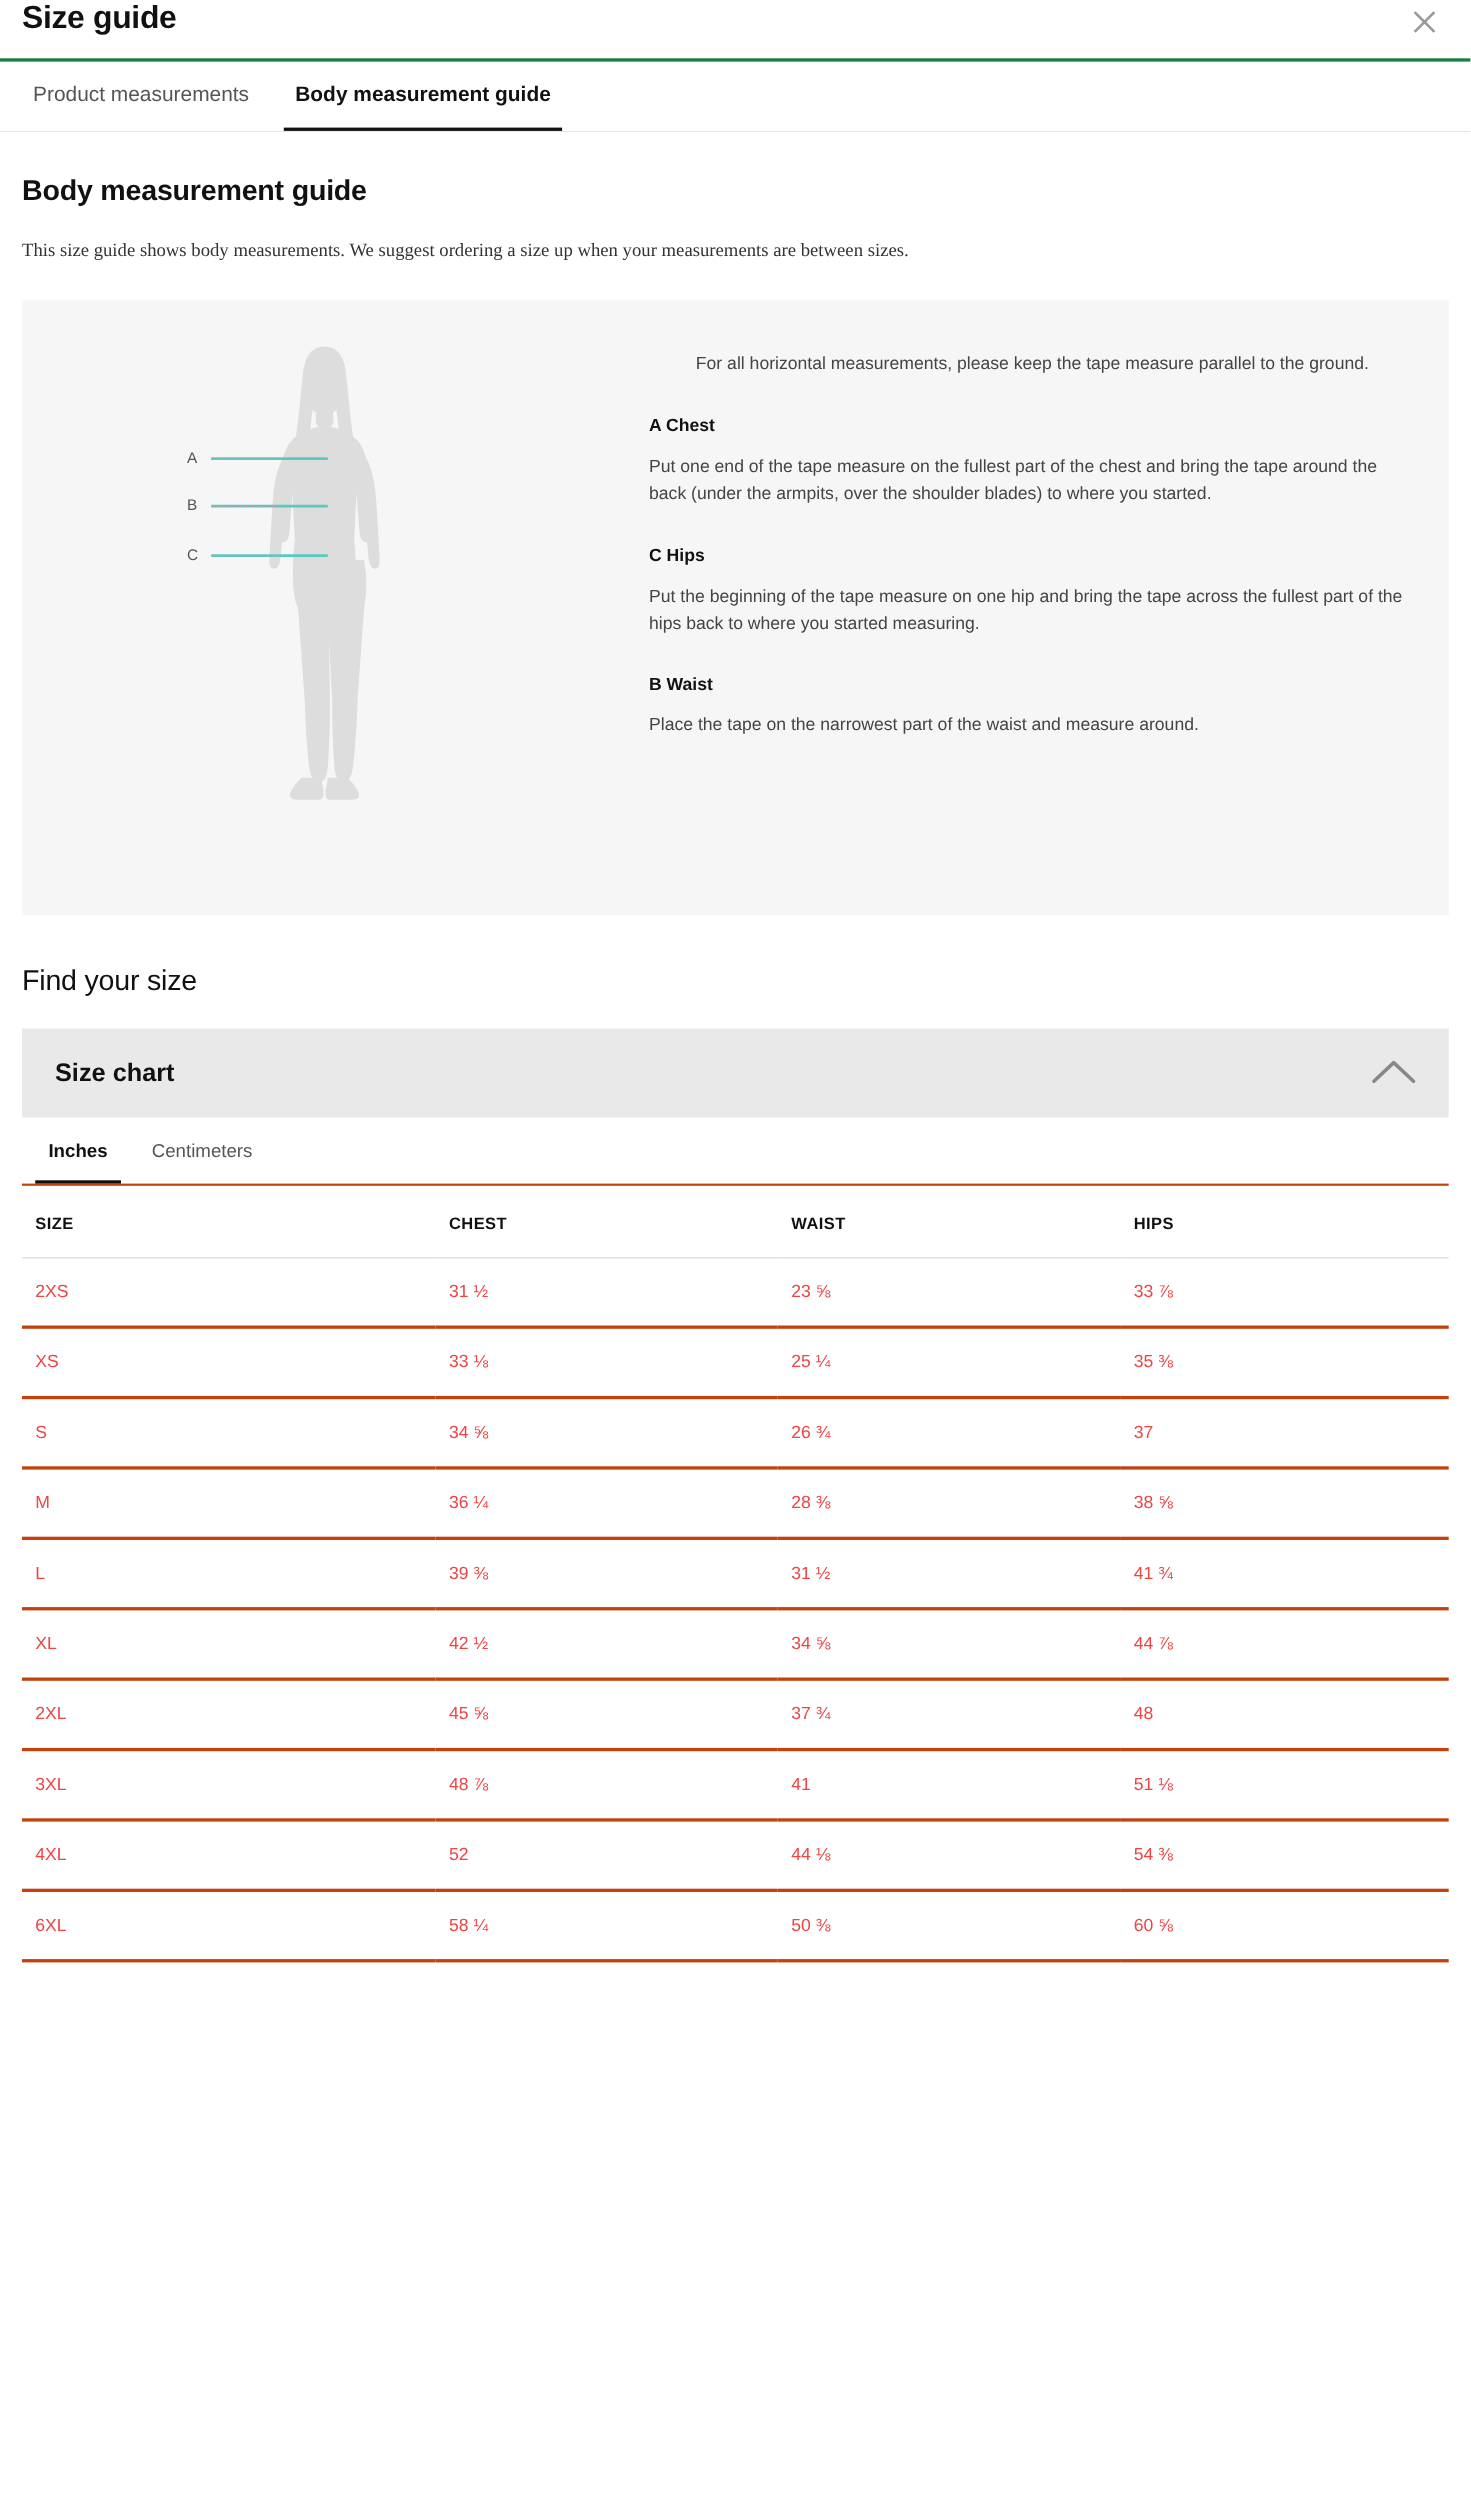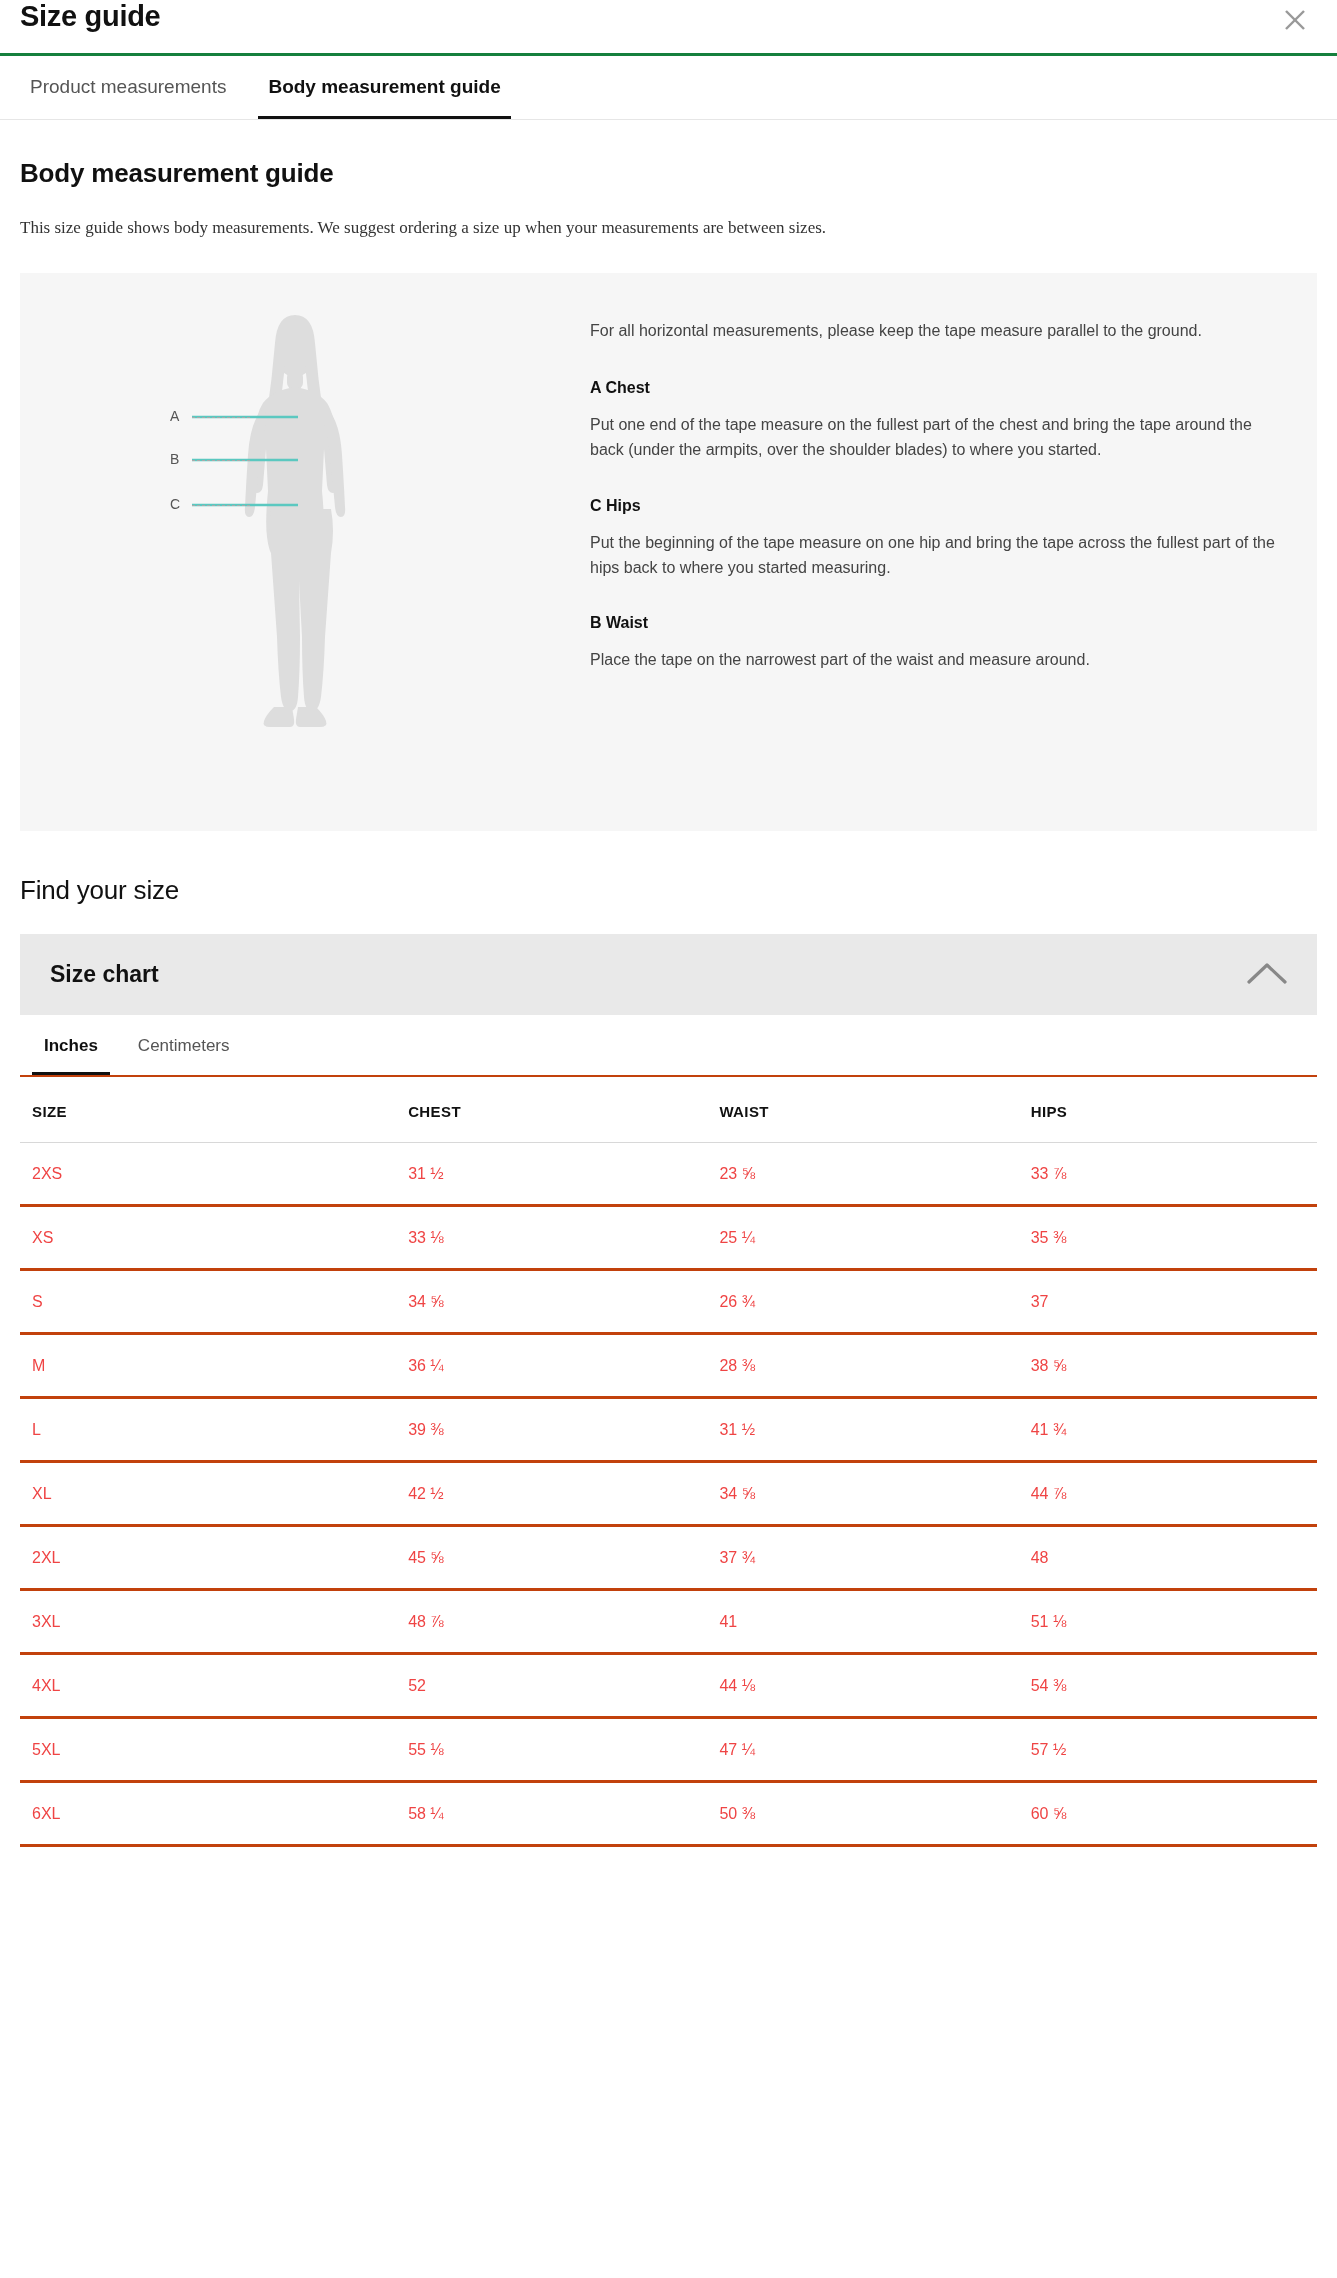--- a/index.html
+++ b/index.html
@@ -124,20 +124,21 @@
   .guide-text-col {
     flex: 1;
     padding-top: 6px;
   }
   .guide-intro {
     font-size: 16px;
     color: #444444;
     line-height: 1.55;
     max-width: 700px;
     margin: 0 0 36px 0;
+    text-align: center;
   }
   .guide-item { margin-bottom: 34px; }
   .guide-item:last-child { margin-bottom: 0; }
   .guide-item-title {
     font-size: 16px;
     font-weight: bold;
     color: #111111;
     margin: 0 0 16px 0;
   }
   .guide-item-body {
@@ -380,26 +381,20 @@
           <td>41</td>
           <td>51 ⅛</td>
         </tr>
         <tr>
           <td>4XL</td>
           <td>52</td>
           <td>44 ⅛</td>
           <td>54 ⅜</td>
         </tr>
         <tr>
-          <td>5XL</td>
-          <td>55 ⅛</td>
-          <td>47 ¼</td>
-          <td>57 ½</td>
-        </tr>
-        <tr>
           <td>6XL</td>
           <td>58 ¼</td>
           <td>50 ⅜</td>
           <td>60 ⅝</td>
         </tr>
       </tbody>
     </table>
   </div>
 
 </div>

